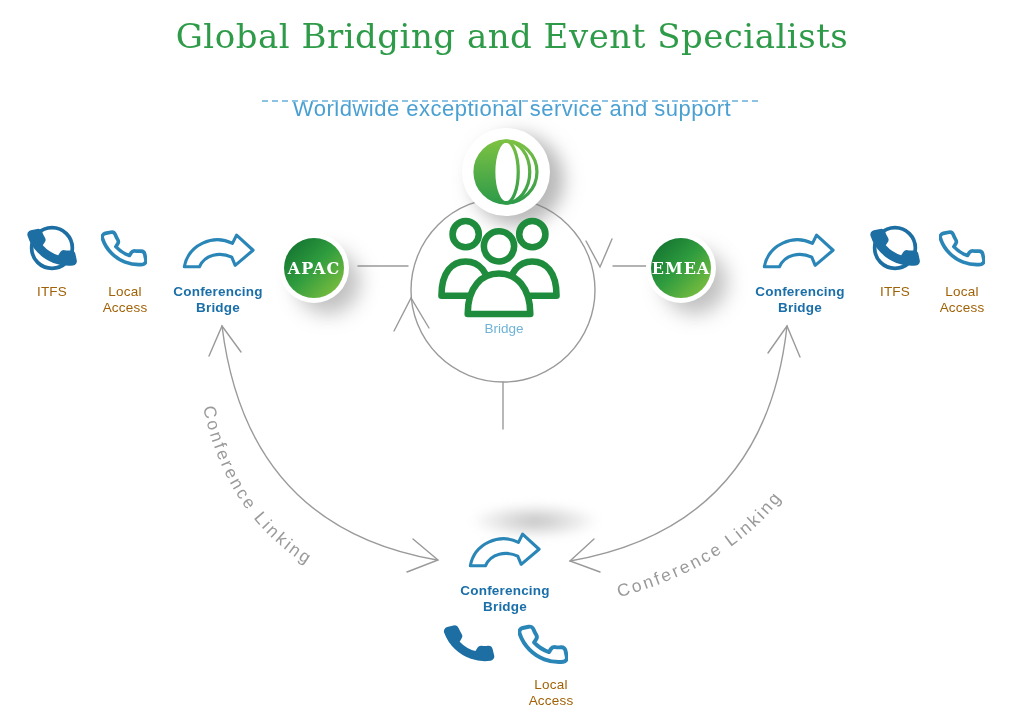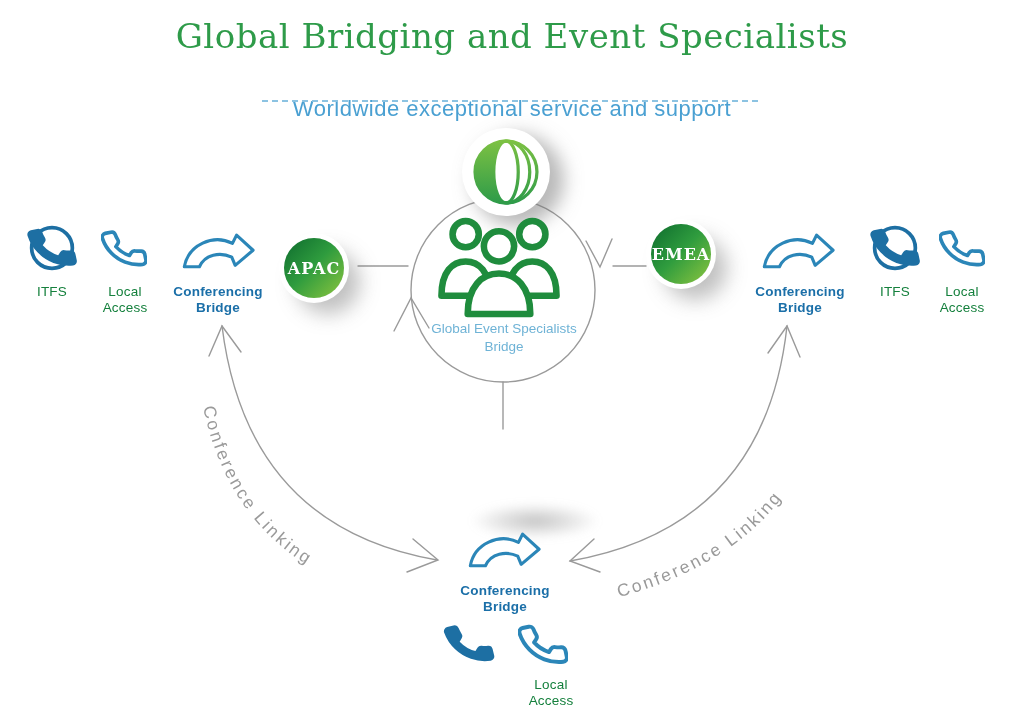--- a/index.html
+++ b/index.html
@@ -4,21 +4,21 @@
 <style>
   html,body{margin:0;padding:0;background:#fff;}
   #stage{position:relative;width:1024px;height:727px;background:#fff;overflow:hidden;
          font-family:"Liberation Sans",sans-serif;}
   .abs{position:absolute;}
   .title{top:16px;left:0;width:1024px;text-align:center;
          font-family:"DejaVu Serif",serif;font-weight:400;font-size:34px;color:#2e9b49;letter-spacing:.5px;}
   .subtitle{top:72px;left:0;width:1024px;text-align:center;
             font-size:22px;color:#4aa0d2;letter-spacing:.5px;margin-top:24px;}
   .dashes{top:100px;left:262px;width:496px;height:0;border-bottom:2px dashed #8cc3e2;}
-  .label{font-size:13.5px;line-height:1.22;color:#15803d;text-align:center;letter-spacing:.2px;}
+  .label{font-size:13.5px;line-height:1.22;color:#a16207;text-align:center;letter-spacing:.2px;}
   .label.bold{color:#1b6fa8;font-weight:700;}
   .caption{font-size:13.5px;line-height:1.3;color:#6fb3d6;text-align:center;}
   .sphere{border-radius:50%;display:flex;align-items:center;justify-content:center;
           background:linear-gradient(135deg,#0d6b2e 0%,#2f9c3e 48%,#8dc63f 100%);
           box-shadow:0 0 0 5px #fff,14px 14px 20px 2px rgba(115,115,115,.45);
           color:#fff;font-family:"DejaVu Serif",serif;font-weight:700;letter-spacing:1px;}
   .globe-wrap{border-radius:50%;background:#fff;
               box-shadow:12px 8px 18px 2px rgba(115,115,115,.5);
               display:flex;align-items:center;justify-content:center;}
   .shadow-blob{background:radial-gradient(ellipse at center,rgba(125,125,125,.45),rgba(125,125,125,0) 70%);
@@ -89,28 +89,27 @@
       <circle cx="32" cy="21" r="13"></circle>
       <circle cx="98" cy="21" r="13"></circle>
       <path d="M8 82 c0-24 11-34 24-34 s24 10 24 34 Z"></path>
       <path d="M74 82 c0-24 11-34 24-34 s24 10 24 34 Z"></path>
       <circle cx="65" cy="33" r="15"></circle>
       <path d="M34 100 c0-27 14-40 31-40 s31 13 31 40 Z"></path>
     </g>
   </svg>
 
   <div class="abs caption" style="left:418px;top:320px;width:172px;">
-    <div>Global Event Specialists</div>
     <div>Bridge</div>
   </div>
 
   <div class="abs sphere" style="left:284px;top:238px;width:60px;height:60px;font-size:16px;">
     <span>APAC</span>
   </div>
-  <div class="abs sphere" style="left:651px;top:224px;width:60px;height:60px;font-size:16px;">
+  <div class="abs sphere" style="left:651px;top:238px;width:60px;height:60px;font-size:16px;">
     <span>EMEA</span>
   </div>
 
   <svg class="abs" style="left:26px;top:222px;" width="52" height="52" viewBox="0 0 24 24">
     <circle cx="12" cy="12" r="9.4" fill="none" stroke="#1d6fa3" stroke-width="1.7"></circle>
     <path transform="rotate(-12 12 12)" fill="#1d6fa3" d="M22 16.92v3a2 2 0 0 1-2.18 2 19.79 19.79 0 0 1-8.63-3.07 19.5 19.5 0 0 1-6-6A19.79 19.79 0 0 1 2.12 4.11 2 2 0 0 1 4.11 2h3a2 2 0 0 1 2 1.72c.127.96.361 1.903.7 2.81a2 2 0 0 1-.45 2.11L8.09 9.91a16 16 0 0 0 6 6l1.27-1.27a2 2 0 0 1 2.11-.45c.907.339 1.85.573 2.81.7A2 2 0 0 1 22 16.92z"></path>
   </svg>
   <div class="abs label" style="left:14px;top:284px;width:76px;">ITFS</div>
 
   <svg class="abs" style="left:101px;top:226px;" width="46" height="46" viewBox="0 0 24 24">

